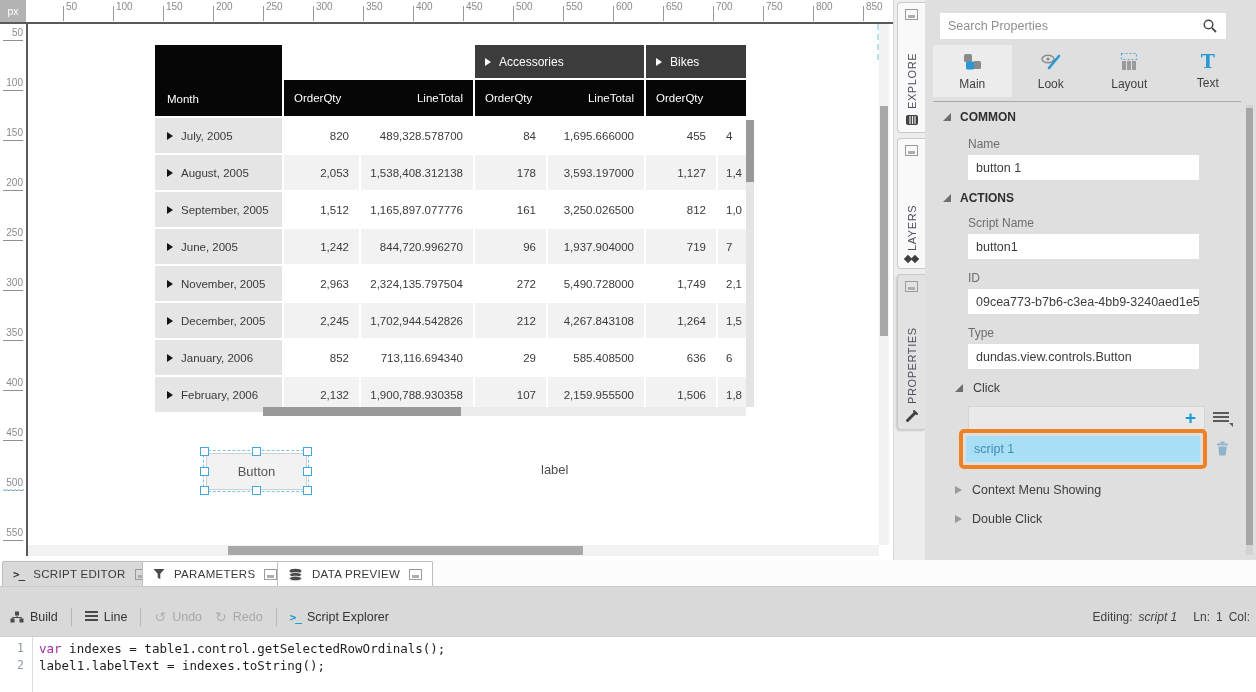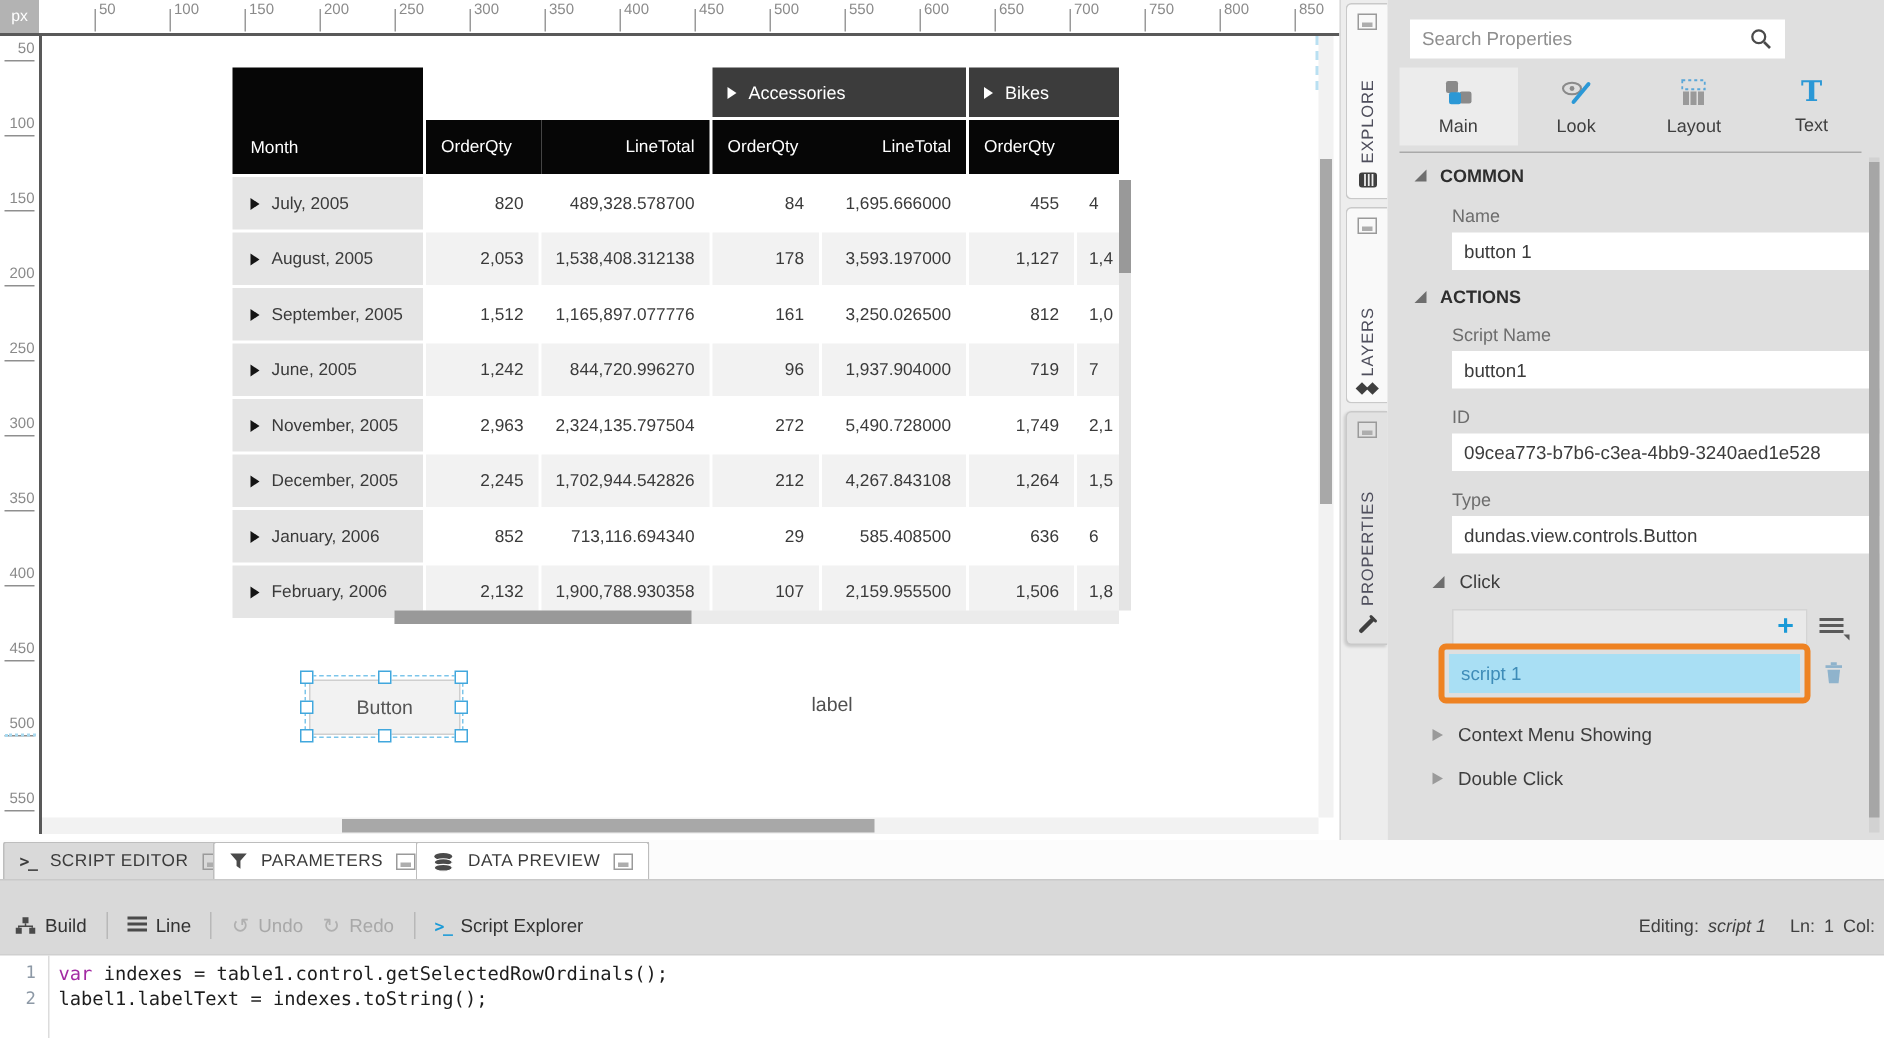--- a/index.html
+++ b/index.html
@@ -47,32 +47,32 @@
   #side-strip{position:absolute;left:893px;top:0;width:32px;height:560px;background:#ededed;border-left:1px solid #d8d8d8;box-sizing:border-box;}
   .stab{position:absolute;left:3px;width:28px;background:#f9f9f9;border:1px solid #c9c9c9;border-right:none;border-radius:4px 0 0 4px;display:flex;flex-direction:column;align-items:center;padding:6px 0;box-sizing:border-box;}
   .stab.active{background:#e2e2e2;box-shadow:-1px 1px 2px rgba(0,0,0,0.15);}
   .stab .lbl{flex:1;writing-mode:vertical-rl;transform:rotate(180deg);font-size:11px;color:#4e4e5c;letter-spacing:0.6px;display:flex;align-items:center;margin:5px 0;}
   .wic{width:11px;height:9px;border:1px solid #9a9a9a;position:relative;flex:0 0 auto;}
   .wic::after{content:'';position:absolute;left:2px;right:2px;bottom:1px;height:3px;background:#adadad;}
   .diam{display:flex;gap:1px;}
   .diam i{width:6px;height:6px;background:#3f3f3f;transform:rotate(45deg);display:block;}
   
   #props{position:absolute;left:925px;top:0;width:331px;height:560px;background:#dfdfdf;}
-  #search-box{position:absolute;left:15px;top:13px;width:250px;height:26px;background:#fff;display:flex;align-items:center;}
+  #search-box{position:absolute;left:15px;top:13px;width:286px;height:26px;background:#fff;display:flex;align-items:center;}
   #search-box input{border:none;outline:none;flex:1;padding-left:8px;font-size:12.5px;color:#444;background:transparent;font-family:"Liberation Sans",sans-serif;}
   #search-box input::placeholder{color:#8f8f8f;}
   #ptabs{position:absolute;left:8px;top:45px;width:314px;height:52px;display:flex;}
   .ptab{flex:1;display:flex;flex-direction:column;align-items:center;justify-content:center;gap:5px;}
   .ptab.active{background:#ececec;}
   .ptab .pl{font-size:12px;color:#3f3f3f;}
   .t-ic{font-family:"DejaVu Serif",serif;font-weight:bold;color:#2b98d6;font-size:19px;line-height:19px;}
   #pdivider{position:absolute;left:8px;top:101px;width:308px;height:1px;background:#a9a9a9;}
   .sec-hdr{position:absolute;left:18px;display:flex;align-items:center;gap:9px;font-size:12px;font-weight:bold;color:#2e2e2e;}
   .fld-lbl{position:absolute;left:43px;font-size:12px;color:#6d6d6d;}
-  .fld-in{position:absolute;left:43px;width:285px;height:25px;background:#fff;border:none;outline:none;padding:0 0 0 8px;font-size:12.5px;color:#3c3c3c;box-sizing:border-box;font-family:"Liberation Sans",sans-serif;}
+  .fld-in{position:absolute;left:43px;width:231px;height:25px;background:#fff;border:none;outline:none;padding:0 0 0 8px;font-size:12.5px;color:#3c3c3c;box-sizing:border-box;font-family:"Liberation Sans",sans-serif;}
   .sub-hdr{position:absolute;left:30px;display:flex;align-items:center;gap:10px;font-size:12.5px;color:#3d3d3d;}
   .exp{width:0;height:0;border-left:8px solid transparent;border-bottom:8px solid #6e6e6e;}
   .colp{width:0;height:0;border-top:4px solid transparent;border-bottom:4px solid transparent;border-left:7px solid #9a9a9a;}
   #addbar{position:absolute;left:43px;top:406px;width:237px;height:25px;background:#e9e9e9;border:1px solid #d4d4d4;box-sizing:border-box;display:flex;align-items:center;justify-content:flex-end;}
   #plus{color:#1a9ad7;font-size:19px;font-weight:bold;line-height:19px;padding:0 8px 2px 0;}
   #menu-ic{position:absolute;left:288px;top:412px;width:16px;height:12px;}
   #menu-ic i{display:block;height:2px;background:#5a5a5a;margin-bottom:2px;}
   #menu-ic b{position:absolute;right:-4px;bottom:-3px;width:0;height:0;border-left:4px solid transparent;border-top:4px solid #5a5a5a;}
   #orange-box{position:absolute;left:34px;top:429px;width:248px;height:40px;border:4px solid #ee8222;border-radius:5px;box-sizing:border-box;padding:3px;background:#dfdfdf;}
   #script-item{width:100%;height:100%;background:#a9dff4;display:flex;align-items:center;padding-left:8px;box-sizing:border-box;font-size:12.5px;color:#3e8cb8;}

